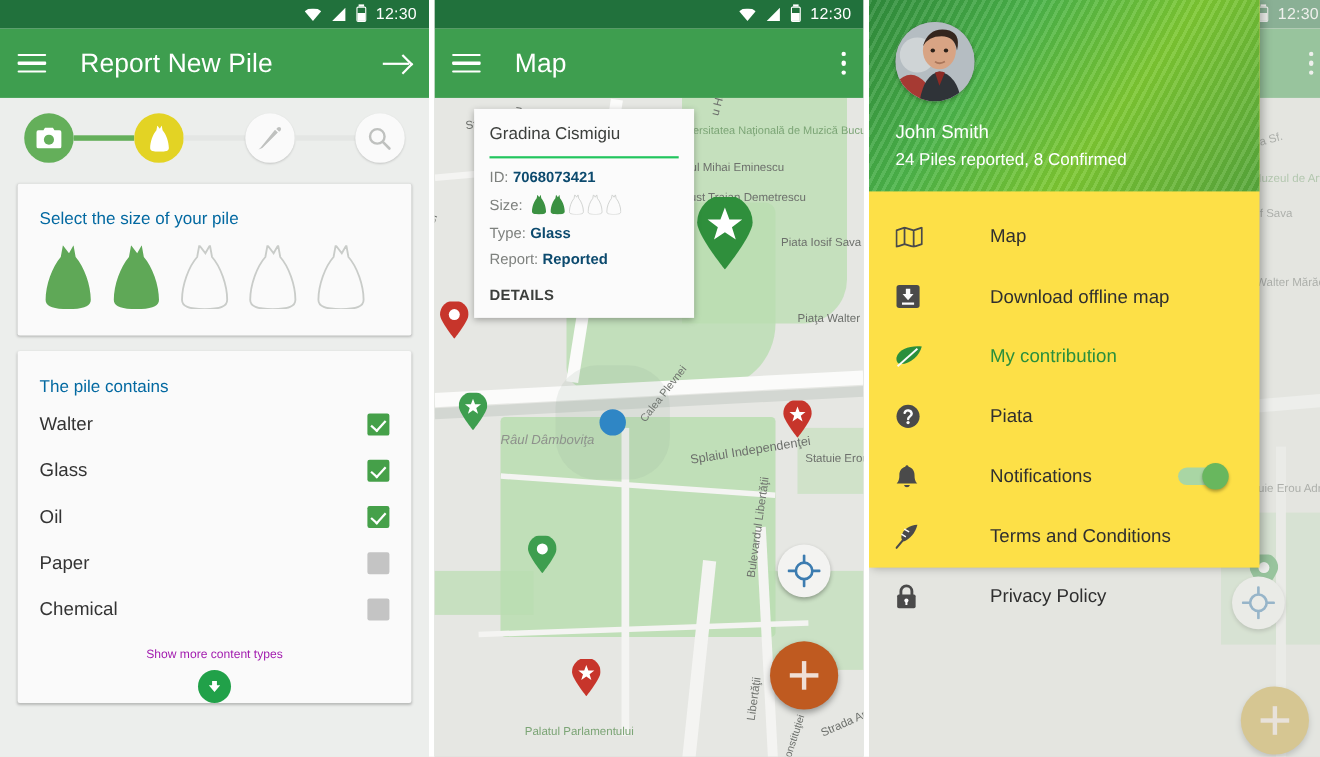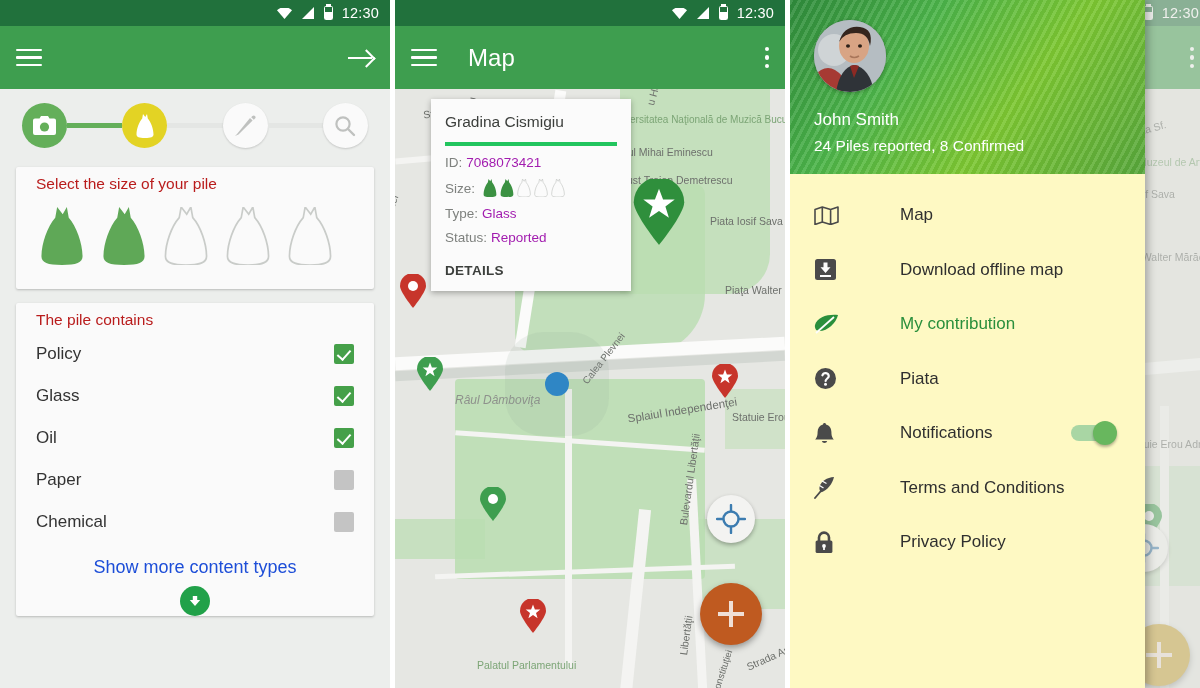--- a/index.html
+++ b/index.html
@@ -51,33 +51,33 @@
           justify-content:center; flex:0 0 auto; cursor:pointer; }
   .step.done { background:#64af5a; }
   .step.active { background:#e3d324; }
   .step.idle { background:#fafafa; box-shadow:0 1px 2px rgba(0,0,0,.16); }
   .connector { flex:1 1 auto; height:4.5px; background:#e4e6e4; }
   .connector.filled { background:#64af5a; }
 
   
   .card { background:#fafafa; margin:7px 16px 0; border-radius:2px;
           box-shadow:0 1px 2.5px rgba(0,0,0,.22); }
-  .card-title { font-size:15.5px; color:#b91c1c; padding:8px 20px 0; }
+  .card-title { font-size:15.5px; color:#0369a1; padding:24px 20px 0; }
   .bags { display:flex; align-items:flex-end; gap:18px; padding:14px 24px 24px; }
   .bag { cursor:pointer; }
 
   .list { padding:4px 0 0; }
   .row { display:flex; align-items:center; height:42px; padding:0 20px; cursor:pointer; }
   .row .label { font-size:17px; color:#333; }
   .cbx { margin-left:auto; width:20px; height:20px; border-radius:2px; position:relative; }
   .cbx.on { background:#45a049; }
   .cbx.off { background:#c4c4c4; }
   .cbx.on:after { content:""; position:absolute; left:6.2px; top:2.6px; width:6px; height:11px;
                   border:2.4px solid #fff; border-top:0; border-left:0; transform:rotate(42deg); }
-  .more { text-align:center; color:#1d4ed8; font-size:18px; padding:14px 0 0; cursor:pointer; }
+  .more { text-align:center; color:#a21caf; font-size:11px; padding:14px 0 0; cursor:pointer; }
   .more-btn { margin:8px auto 22px; width:30px; height:30px; border-radius:50%;
               background:#21a149; display:flex; align-items:center; justify-content:center; cursor:pointer; }
 
   
   .map { position:absolute; inset:89px 0 0 0; overflow:hidden; background:#e6e7e3; }
   .map-inner { position:absolute; inset:0; }
   .park { position:absolute; background:#b9ddb0; }
   .water { position:absolute; background:#d3d7d2; }
   .road { position:absolute; background:#f4f4f2; }
   .road.major { background:#fbfbfa; }
@@ -99,31 +99,31 @@
   .fab { position:absolute; width:62px; height:62px; border-radius:50%; background:#bf5a20;
          box-shadow:0 3px 6px rgba(0,0,0,.35); display:flex; align-items:center;
          justify-content:center; cursor:pointer; }
   .fab:before { content:""; position:absolute; width:26px; height:3.4px; background:#f0dfd6; }
   .fab:after { content:""; position:absolute; width:3.4px; height:26px; background:#f0dfd6; }
 
   
   .infocard { position:absolute; left:36px; top:99px; width:200px; background:#fbfbfb;
               box-shadow:0 2px 6px rgba(0,0,0,.3); padding:14px 14px 13px; z-index:3; }
   .infocard h3 { font-size:15.5px; font-weight:400; color:#3c3f3c; padding-bottom:11px;
-                 border-bottom:4px solid #22c55e; }
+                 border-bottom:2px solid #22c55e; }
   .inforow { font-size:13.5px; color:#9a9d9a; margin-top:9px; display:flex; align-items:center; }
   .inforow b { font-weight:400; color:#7e817e; }
-  .inforow .val { color:#a21caf; margin-left:4px; }
+  .inforow .val { color:#0c4a6e; margin-left:4px;font-weight:bold; }
   .mini-bags { display:flex; gap:3px; margin-left:8px; align-items:flex-end; }
   .details { font-size:13.5px; color:#3c3f3c; font-weight:bold; letter-spacing:.3px;
              margin-top:18px; cursor:pointer; }
 
   
   .scrim { position:absolute; inset:0; background:rgba(225,228,222,.55); z-index:6; }
-  .drawer { position:absolute; left:0; top:0; width:355px; height:688px; background:#fef9c3;
+  .drawer { position:absolute; left:0; top:0; width:355px; height:516px; background:#fde047;
             box-shadow:3px 0 8px rgba(0,0,0,.28); z-index:8; }
   .drawer-head { height:174px; position:relative; overflow:hidden;
                  background:
                    repeating-linear-gradient(118deg, rgba(255,255,255,.10) 0 3px, rgba(0,0,0,.045) 3px 7px),
                    linear-gradient(128deg,#2f8c3c 0%, #4cb54a 32%, #7dc832 62%, #57a73c 100%); }
   .avatar { position:absolute; left:24px; top:20px; width:72px; height:72px; border-radius:50%;
             overflow:hidden; box-shadow:0 1px 4px rgba(0,0,0,.3); background:#9aa3a8; }
   .uname { position:absolute; left:24px; bottom:44px; color:#fff; font-size:17px; }
   .ustats { position:absolute; left:24px; bottom:19px; color:#fff; font-size:15.5px; }
 
@@ -156,20 +156,21 @@
       </span>
     <span class="time">12:30</span>
   </div>
 
   <div class="appbar">
     <div class="hamburger">
       <span></span>
         <span></span>
         <span></span>
     </div>
+    <div class="title">Report New Pile</div>
     <div class="arrow-right"></div>
   </div>
 
   <div class="stepper">
     <div class="step done">
       <svg width="23" height="19" viewBox="0 0 23 19">
         <path d="M8 0 H15 L16.5 2.4 H21 A2 2 0 0 1 23 4.4 V17 A2 2 0 0 1 21 19 H2 A2 2 0 0 1 0 17 V4.4 A2 2 0 0 1 2 2.4 H6.5 Z" fill="#fff"></path>
         <circle cx="11.5" cy="11" r="4.6" fill="#64af5a"></circle>
       </svg>
     </div>
@@ -213,21 +214,21 @@
       <svg class="bag" width="44" height="58" viewBox="0 0 18 24">
         <path d="M7 0 L6.2 4.4 C3 8 0.5 15 0.5 20.5 C0.5 23 3 24 9 24 C15 24 17.5 23 17.5 20.5 C17.5 15 15 8 11.8 4.4 L11 0 L9.3 3 L7 0 Z" fill="none" stroke="#c9ccc9" stroke-width=".7"></path>
       </svg>
     </div>
   </div>
 
   <div class="card" style="margin-top:14px">
     <div class="card-title">The pile contains</div>
     <div class="list">
       <div class="row">
-        <span class="label">Policy</span>
+        <span class="label">Walter</span>
         <span class="cbx on"></span>
       </div>
       <div class="row">
         <span class="label">Glass</span>
         <span class="cbx on"></span>
       </div>
       <div class="row">
         <span class="label">Oil</span>
         <span class="cbx on"></span>
       </div>
@@ -386,21 +387,21 @@
         <svg width="14" height="18" viewBox="0 0 18 24">
           <path d="M7 0 L6.2 4.4 C3 8 0.5 15 0.5 20.5 C0.5 23 3 24 9 24 C15 24 17.5 23 17.5 20.5 C17.5 15 15 8 11.8 4.4 L11 0 L9.3 3 L7 0 Z" fill="none" stroke="#c9ccc9" stroke-width="1"></path>
           </svg>
       </span>
     </div>
     <div class="inforow">
       <b>Type:</b>
       <span class="val">Glass</span>
     </div>
     <div class="inforow">
-      <b>Status:</b>
+      <b>Report:</b>
       <span class="val">Reported</span>
     </div>
     <div class="details">DETAILS</div>
   </div>
 </div>
 
 <div class="divider"></div>
 
 <div class="panel p3">
 

